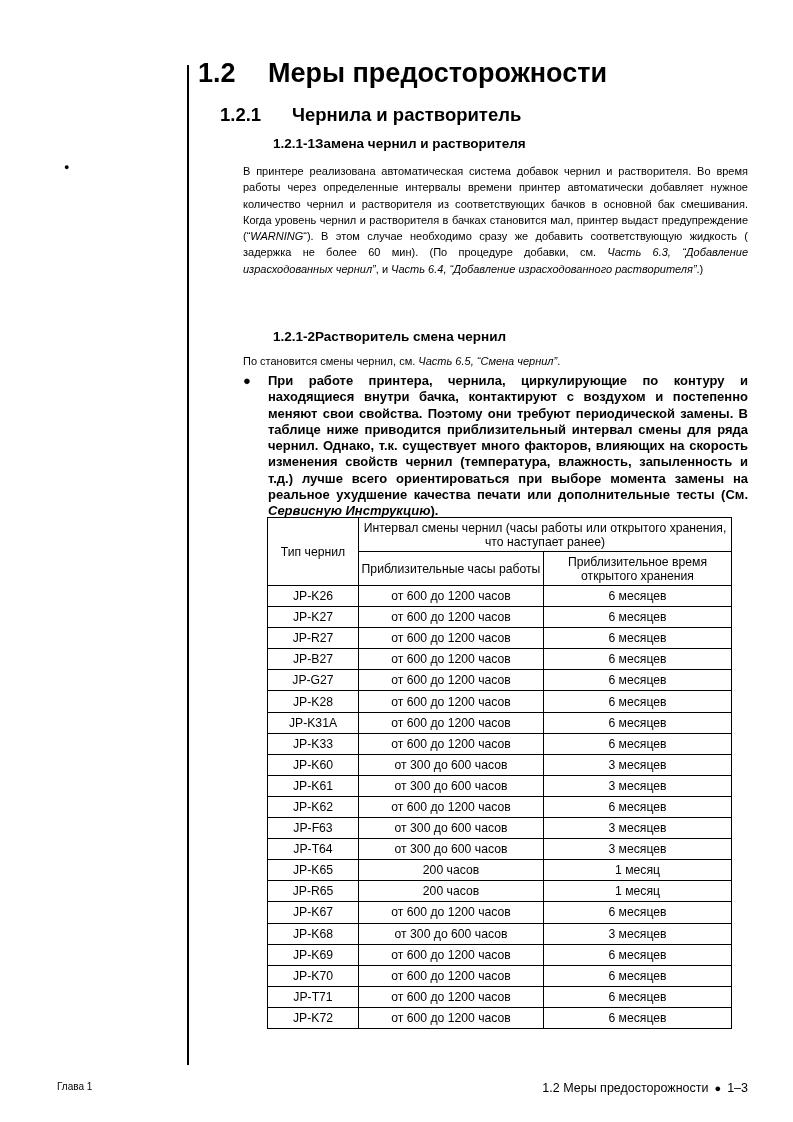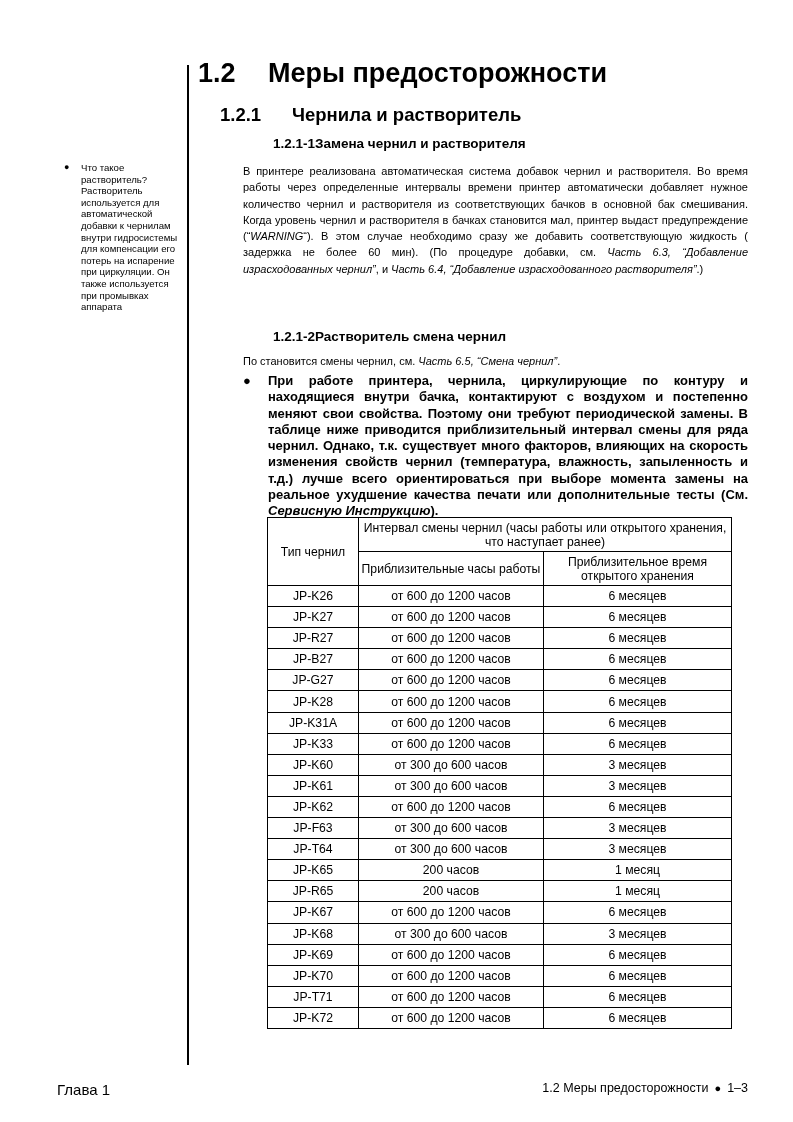--- a/index.html
+++ b/index.html
@@ -20,21 +20,21 @@
   .side-note { position: absolute; left: 64px; top: 162px; width: 118px; font-size: 9.6px; line-height: 11.6px; }
   .side-note .dot { position: absolute; left: 0; top: 0; font-size: 9px; }
   .side-note .txt { margin-left: 17px; display: block; }
   table.ink { position: absolute; left: 267px; top: 517px; width: 465px; border-collapse: collapse; font-size: 12.2px; }
   table.ink td, table.ink th { border: 1px solid #000; text-align: center; font-weight: normal; padding: 0; line-height: 14px; }
   table.ink .c1 { width: 90px; }
   table.ink .c2 { width: 184px; }
   table.ink tr.hdr1 th { height: 33px; }
   table.ink tr.hdr2 th { height: 33px; }
   table.ink tbody td { height: 20.1px; }
-  .footer-left { position: absolute; left: 57px; top: 1081px; font-size: 15px; }
+  .footer-left { position: absolute; left: 57px; top: 1081px; font-size: 10px; }
   .footer-right { position: absolute; right: 45px; top: 1081px; font-size: 12.5px; white-space: nowrap; }
   .footer-right .fdot { margin: 0 6px; font-size: 11px; }
 </style>
 </head>
 <body>
 
 <div class="vrule"></div>
 
 <div class="h1">
   <span class="num">1.2</span><span>Меры предосторожности</span>
@@ -47,21 +47,20 @@
 <div class="h3" style="top:136px">
   <span class="num">1.2.1-1</span><span>Замена чернил и растворителя</span>
 </div>
 
 <div class="para" style="top:163px">
   <span>В принтере реализована автоматическая система добавок чернил и растворителя. Во время работы через определенные интервалы времени принтер автоматически добавляет нужное количество чернил и растворителя из соответствующих бачков в основной бак смешивания. Когда уровень чернил и растворителя в бачках становится мал, принтер выдаст предупреждение (“</span><i>WARNING</i><span>“). В этом случае необходимо сразу же добавить соответствующую жидкость ( задержка не более 60 мин). (По процедуре добавки, см. </span><i>Часть 6.3, “Добавление израсходованных чернил”</i><span>, и </span><i>Часть 6.4, “Добавление израсходованного растворителя”</i><span>.)</span>
 </div>
 
 <div class="side-note">
   <span class="dot">●</span>
-  <span class="txt">Что такое растворитель? Растворитель используется для автоматической добавки к чернилам внутри гидросистемы для компенсации его потерь на испарение при циркуляции. Он также используется при промывках аппарата</span>
 </div>
 
 <div class="h3" style="top:329px">
   <span class="num">1.2.1-2</span><span>Растворитель смена чернил</span>
 </div>
 
 <div class="para" style="top:353px; text-align:left">
   <span>По становится смены чернил, см. </span><i>Часть 6.5, “Смена чернил”</i><span>.</span>
 </div>
 

